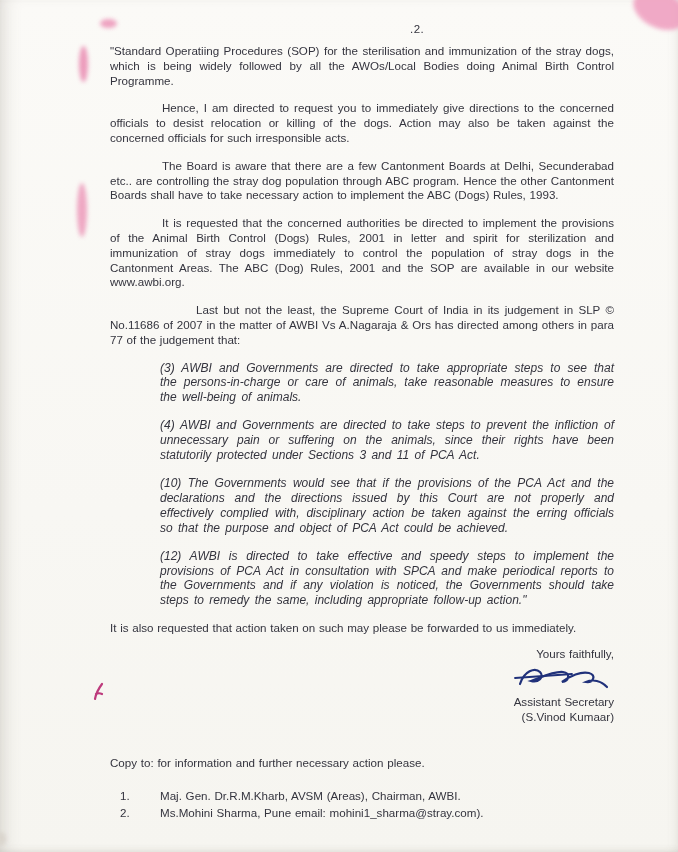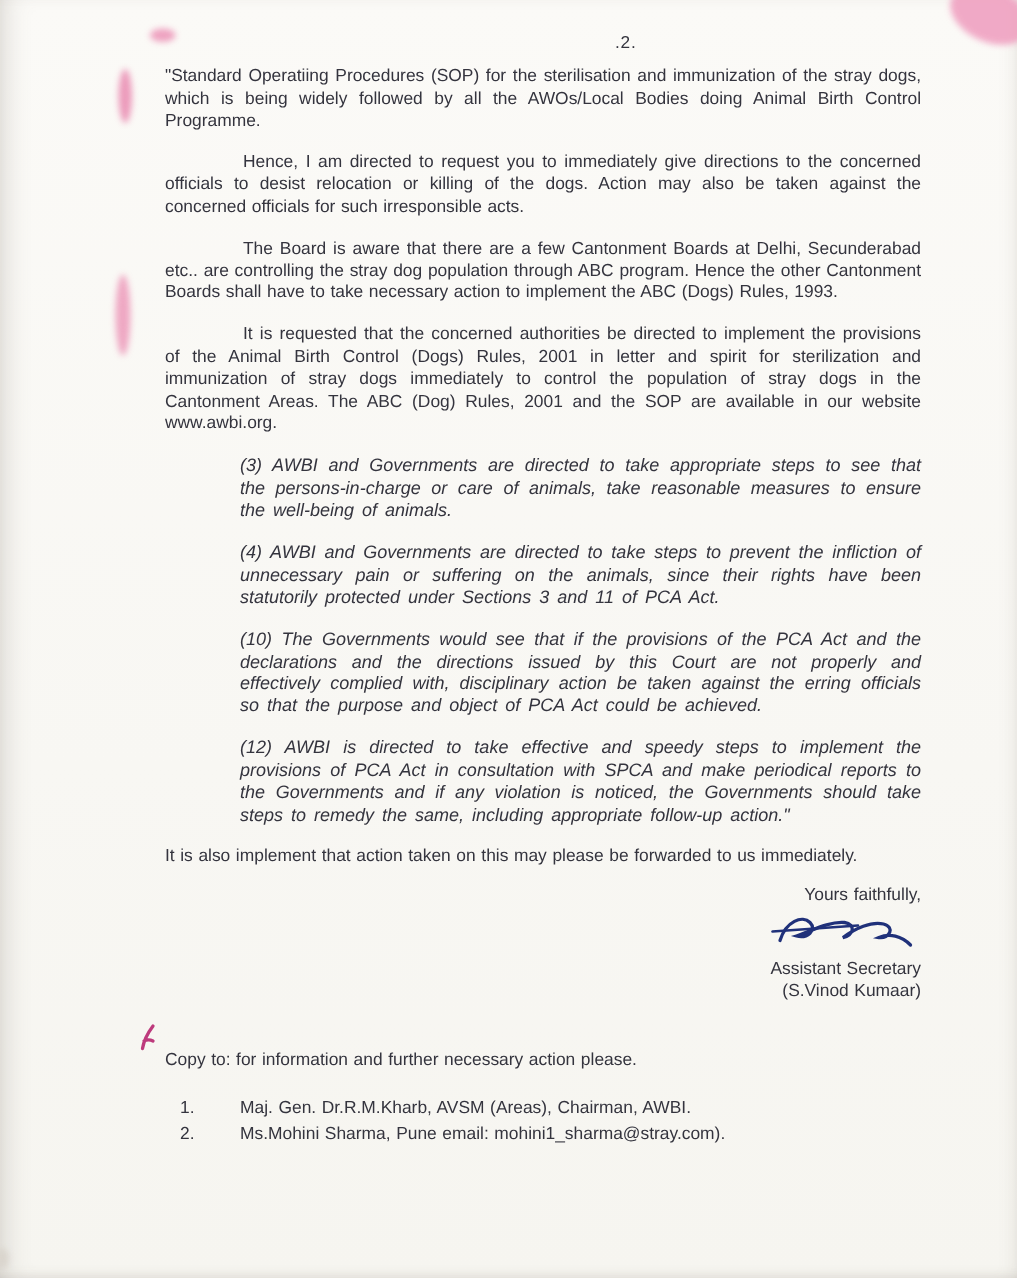--- a/index.html
+++ b/index.html
@@ -64,27 +64,28 @@
   <div class="content">
 
     <p class="para no-indent">"Standard Operatiing Procedures (SOP) for the sterilisation and immunization of the stray dogs, which is being widely followed by all the AWOs/Local Bodies doing Animal Birth Control Programme.</p>
 
     <p class="para">Hence, I am directed to request you to immediately give directions to the concerned officials to desist relocation or killing of the dogs. Action may also be taken against the concerned officials for such irresponsible acts.</p>
 
     <p class="para">The Board is aware that there are a few Cantonment Boards at Delhi, Secunderabad etc.. are controlling the stray dog population through ABC program. Hence the other Cantonment Boards shall have to take necessary action to implement the ABC (Dogs) Rules, 1993.</p>
 
     <p class="para"><span>It is requested that the concerned authorities be directed to implement the provisions of the Animal Birth Control (Dogs) Rules, 2001 in letter and spirit for sterilization and immunization of stray dogs immediately to control the population of stray dogs in the Cantonment Areas. The ABC (Dog) Rules, 2001 and the SOP are available in our website </span><a class="link">www.awbi.org</a><span>.</span></p>
 
+    <p class="para indent-big">Last but not the least, the Supreme Court of India in its judgement in SLP © No.11686 of 2007 in the matter of AWBI Vs A.Nagaraja &amp; Ors has directed among others in para 77 of the judgement that:</p>
 
     <div class="quote">(3) AWBI and Governments are directed to take appropriate steps to see that the persons-in-charge or care of animals, take reasonable measures to ensure the well-being of animals.</div>
     <div class="quote">(4) AWBI and Governments are directed to take steps to prevent the infliction of unnecessary pain or suffering on the animals, since their rights have been statutorily protected under Sections 3 and 11 of PCA Act.</div>
     <div class="quote">(10) The Governments would see that if the provisions of the PCA Act and the declarations and the directions issued by this Court are not properly and effectively complied with, disciplinary action be taken against the erring officials so that the purpose and object of PCA Act could be achieved.</div>
     <div class="quote">(12) AWBI is directed to take effective and speedy steps to implement the provisions of PCA Act in consultation with SPCA and make periodical reports to the Governments and if any violation is noticed, the Governments should take steps to remedy the same, including appropriate follow-up action."</div>
 
-    <p class="closing">It is also implement that action taken on this may please be forwarded to us immediately.</p>
+    <p class="closing">It is also requested that action taken on such may please be forwarded to us immediately.</p>
 
     <div class="sign-block">
       <div>Yours faithfully,</div>
       <span class="sig-scribble">
         <svg width="100" height="28" viewBox="0 0 100 28">
           <g stroke="#20317a" fill="none" stroke-linecap="round">
             <path d="M8 21 C12 8 23 4 28 9 C33 14 26 20 19 18 C28 15 41 8 51 9 C59 10 57 18 50 19 C58 13 69 8 77 10 C85 12 81 20 74 19 C81 16 89 18 95 24" stroke-width="2.2"></path>
             <path d="M3 15 L60 11" stroke-width="1.8"></path>
           </g>
         </svg>

